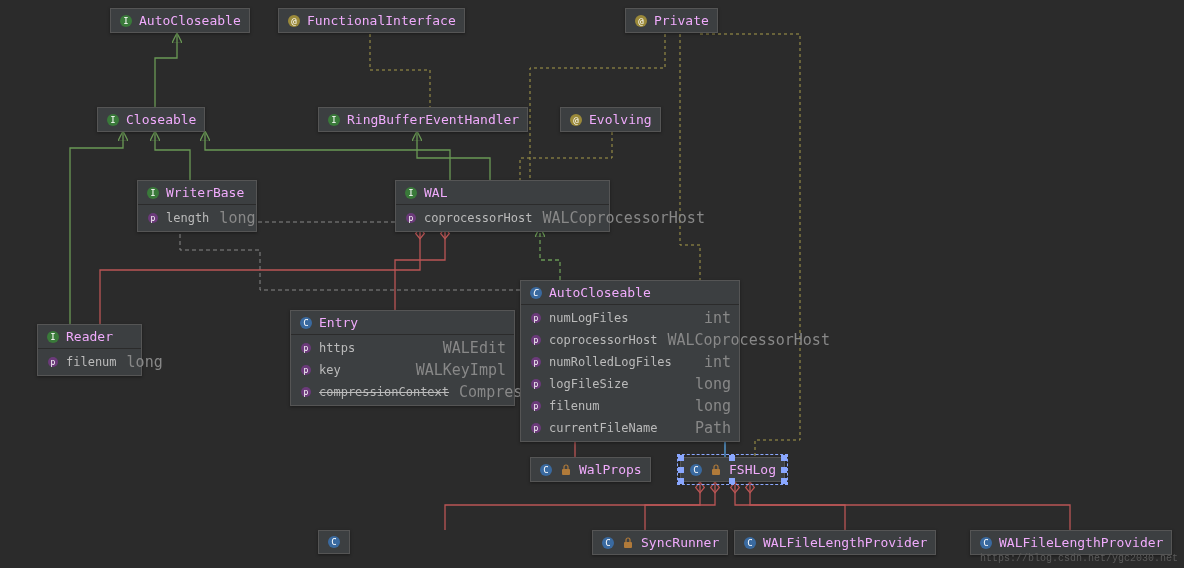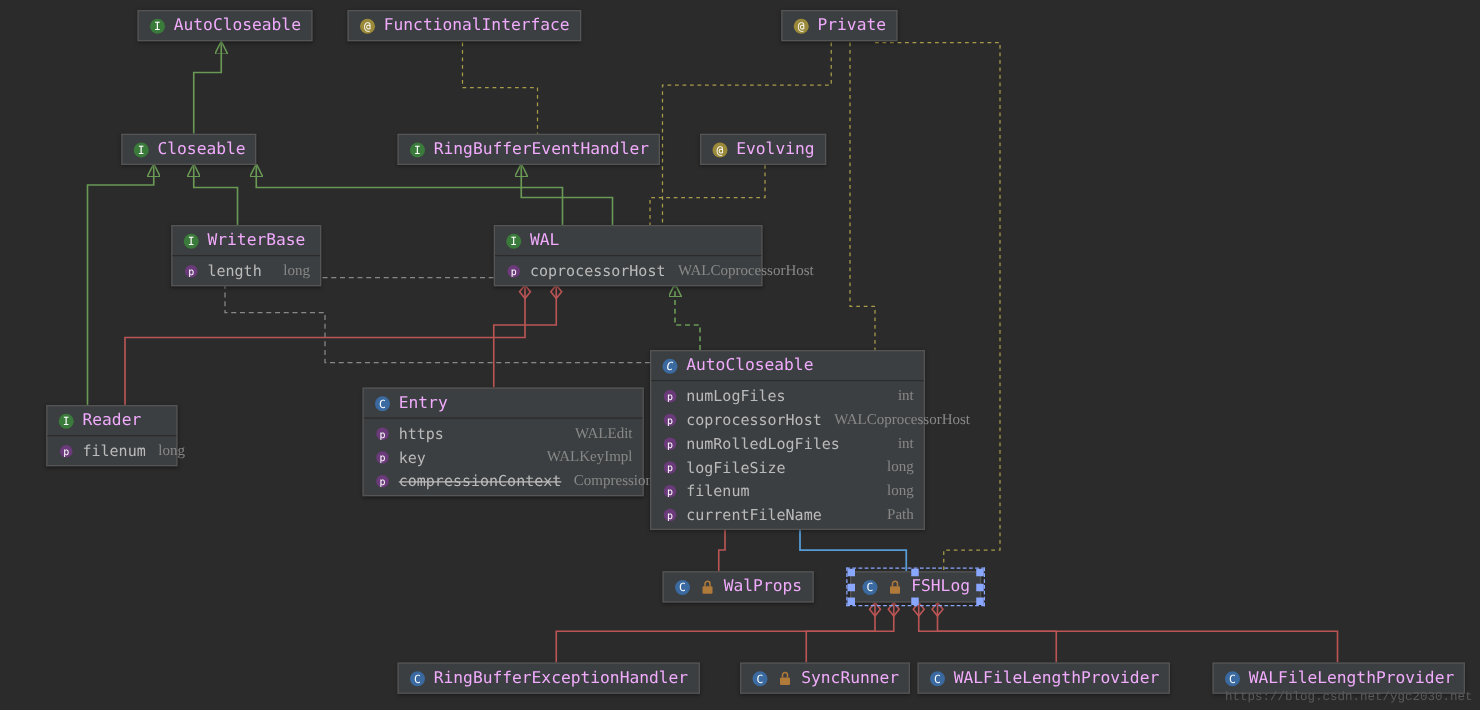--- a/index.html
+++ b/index.html
@@ -43,21 +43,21 @@
   .attr {
     display: flex;
     align-items: center;
     justify-content: space-between;
     padding: 2px 8px;
     gap: 10px;
     white-space: nowrap;
   }
   .attr-left { display: flex; align-items: center; gap: 6px; }
   .name { color: #bbbbbb; }
-  .type { color: #888; font-size: 12px; font-family: Liberation Serif, serif; }
+  .type { color: #888; font-size: 15px; }
   .strike { text-decoration: line-through; }
   .icon { width: 14px; height: 14px; flex-shrink: 0; }
   .title { color: #f0abfc; font-size: 13px; }
   .watermark {
     position: absolute;
     right: 6px;
     bottom: 4px;
     color: #5a5a5a;
     font-size: 10px;
     font-family: Liberation Mono, monospace;
@@ -398,21 +398,20 @@
   <div class="handle" style="top:50%; left:-3px; margin-top:-3px"></div>
   <div class="handle" style="top:50%; right:-3px; margin-top:-3px"></div>
 </div>
 
 <div class="node simple" style="left:318px; top:530px;">
   <div class="header">
     <svg class="icon">
         <circle cx="7" cy="7" r="6" fill="#3a6aa0"></circle>
         <text x="7" y="10" text-anchor="middle" font-size="9" fill="#fff">C</text>
       </svg>
-    <span class="title">RingBufferExceptionHandler</span>
   </div>
 </div>
 
 <div class="node simple" style="left:592px; top:530px;">
   <div class="header">
     <svg class="icon">
         <circle cx="7" cy="7" r="6" fill="#3a6aa0"></circle>
         <text x="7" y="10" text-anchor="middle" font-size="9" fill="#fff">C</text>
       </svg>
     <svg class="icon">

